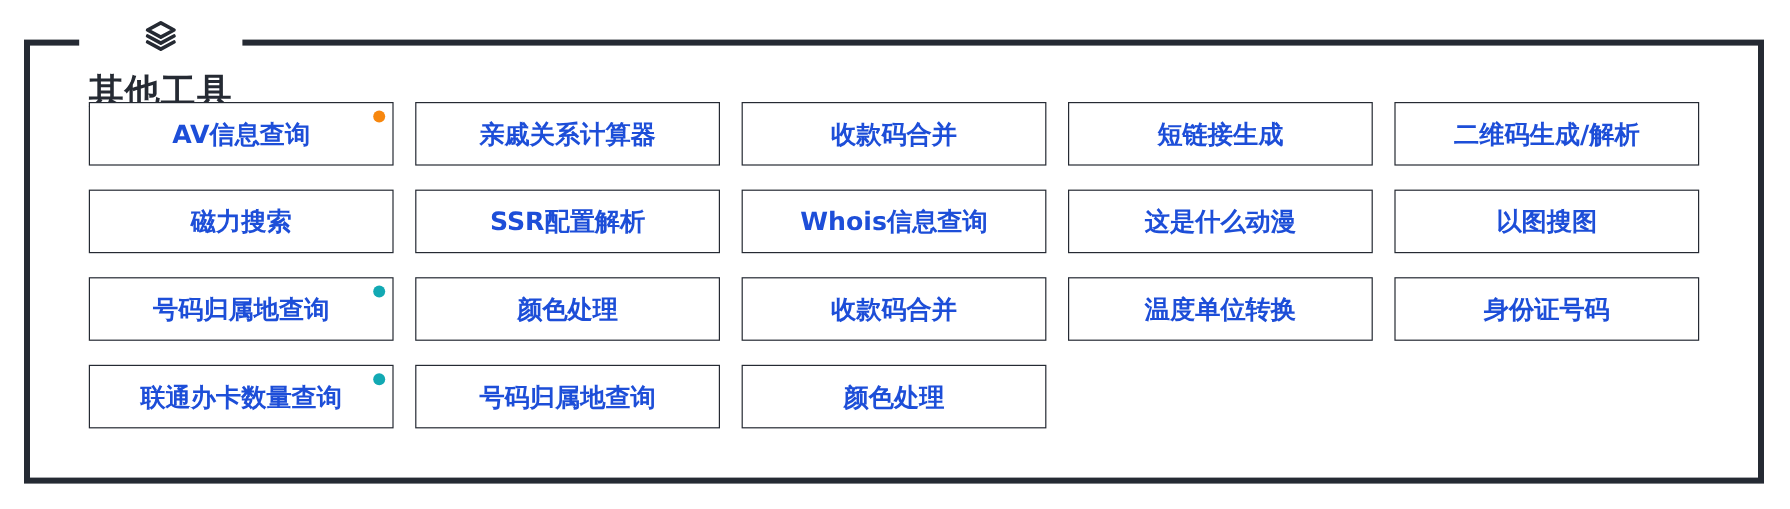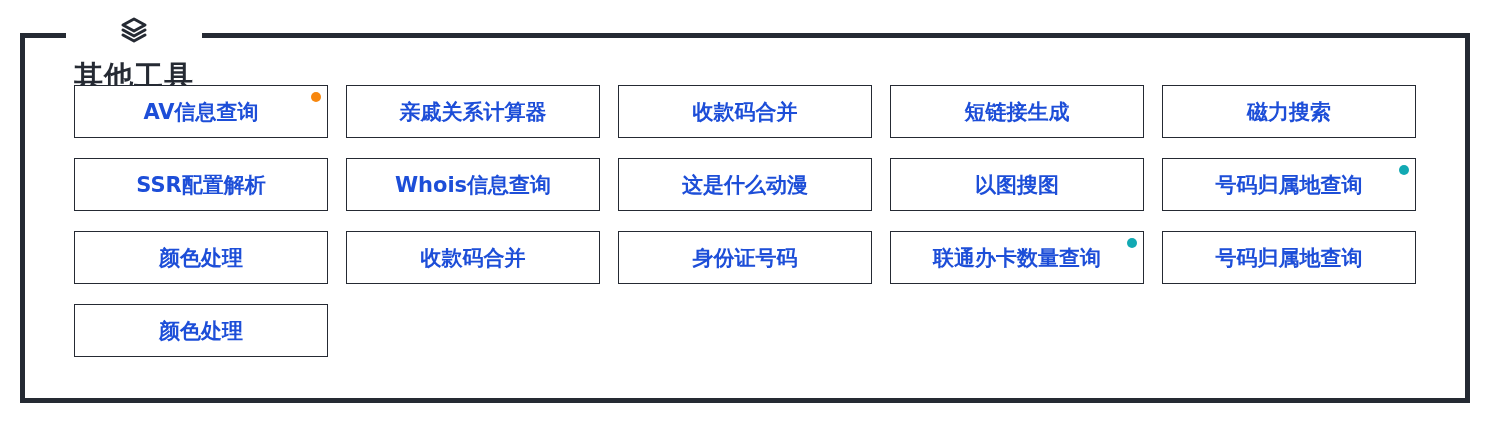--- a/index.html
+++ b/index.html
@@ -108,20 +108,23 @@
       <span class="tool-label">亲戚关系计算器</span>
     </div>
   <div class="tool">
       <span class="tool-label">收款码合并</span>
     </div>
   <div class="tool">
       <span class="tool-label">短链接生成</span>
     </div>
 
   <div class="tool">
+      <span class="tool-label">二维码生成/解析</span>
+    </div>
+  <div class="tool">
       <span class="tool-label">磁力搜索</span>
     </div>
   <div class="tool">
       <span class="tool-label">SSR配置解析</span>
     </div>
   <div class="tool">
       <span class="tool-label">Whois信息查询</span>
     </div>
   <div class="tool">
       <span class="tool-label">这是什么动漫</span>
@@ -133,20 +136,23 @@
   <div class="tool">
       <span class="tool-label">号码归属地查询</span>
       <span class="dot" style="background:#12a9b3"></span>
     </div>
   <div class="tool">
       <span class="tool-label">颜色处理</span>
     </div>
   <div class="tool">
       <span class="tool-label">收款码合并</span>
     </div>
+  <div class="tool">
+      <span class="tool-label">温度单位转换</span>
+    </div>
 
   <div class="tool">
       <span class="tool-label">身份证号码</span>
     </div>
   <div class="tool">
       <span class="tool-label">联通办卡数量查询</span>
       <span class="dot" style="background:#12a9b3"></span>
     </div>
   <div class="tool">
       <span class="tool-label">号码归属地查询</span>

